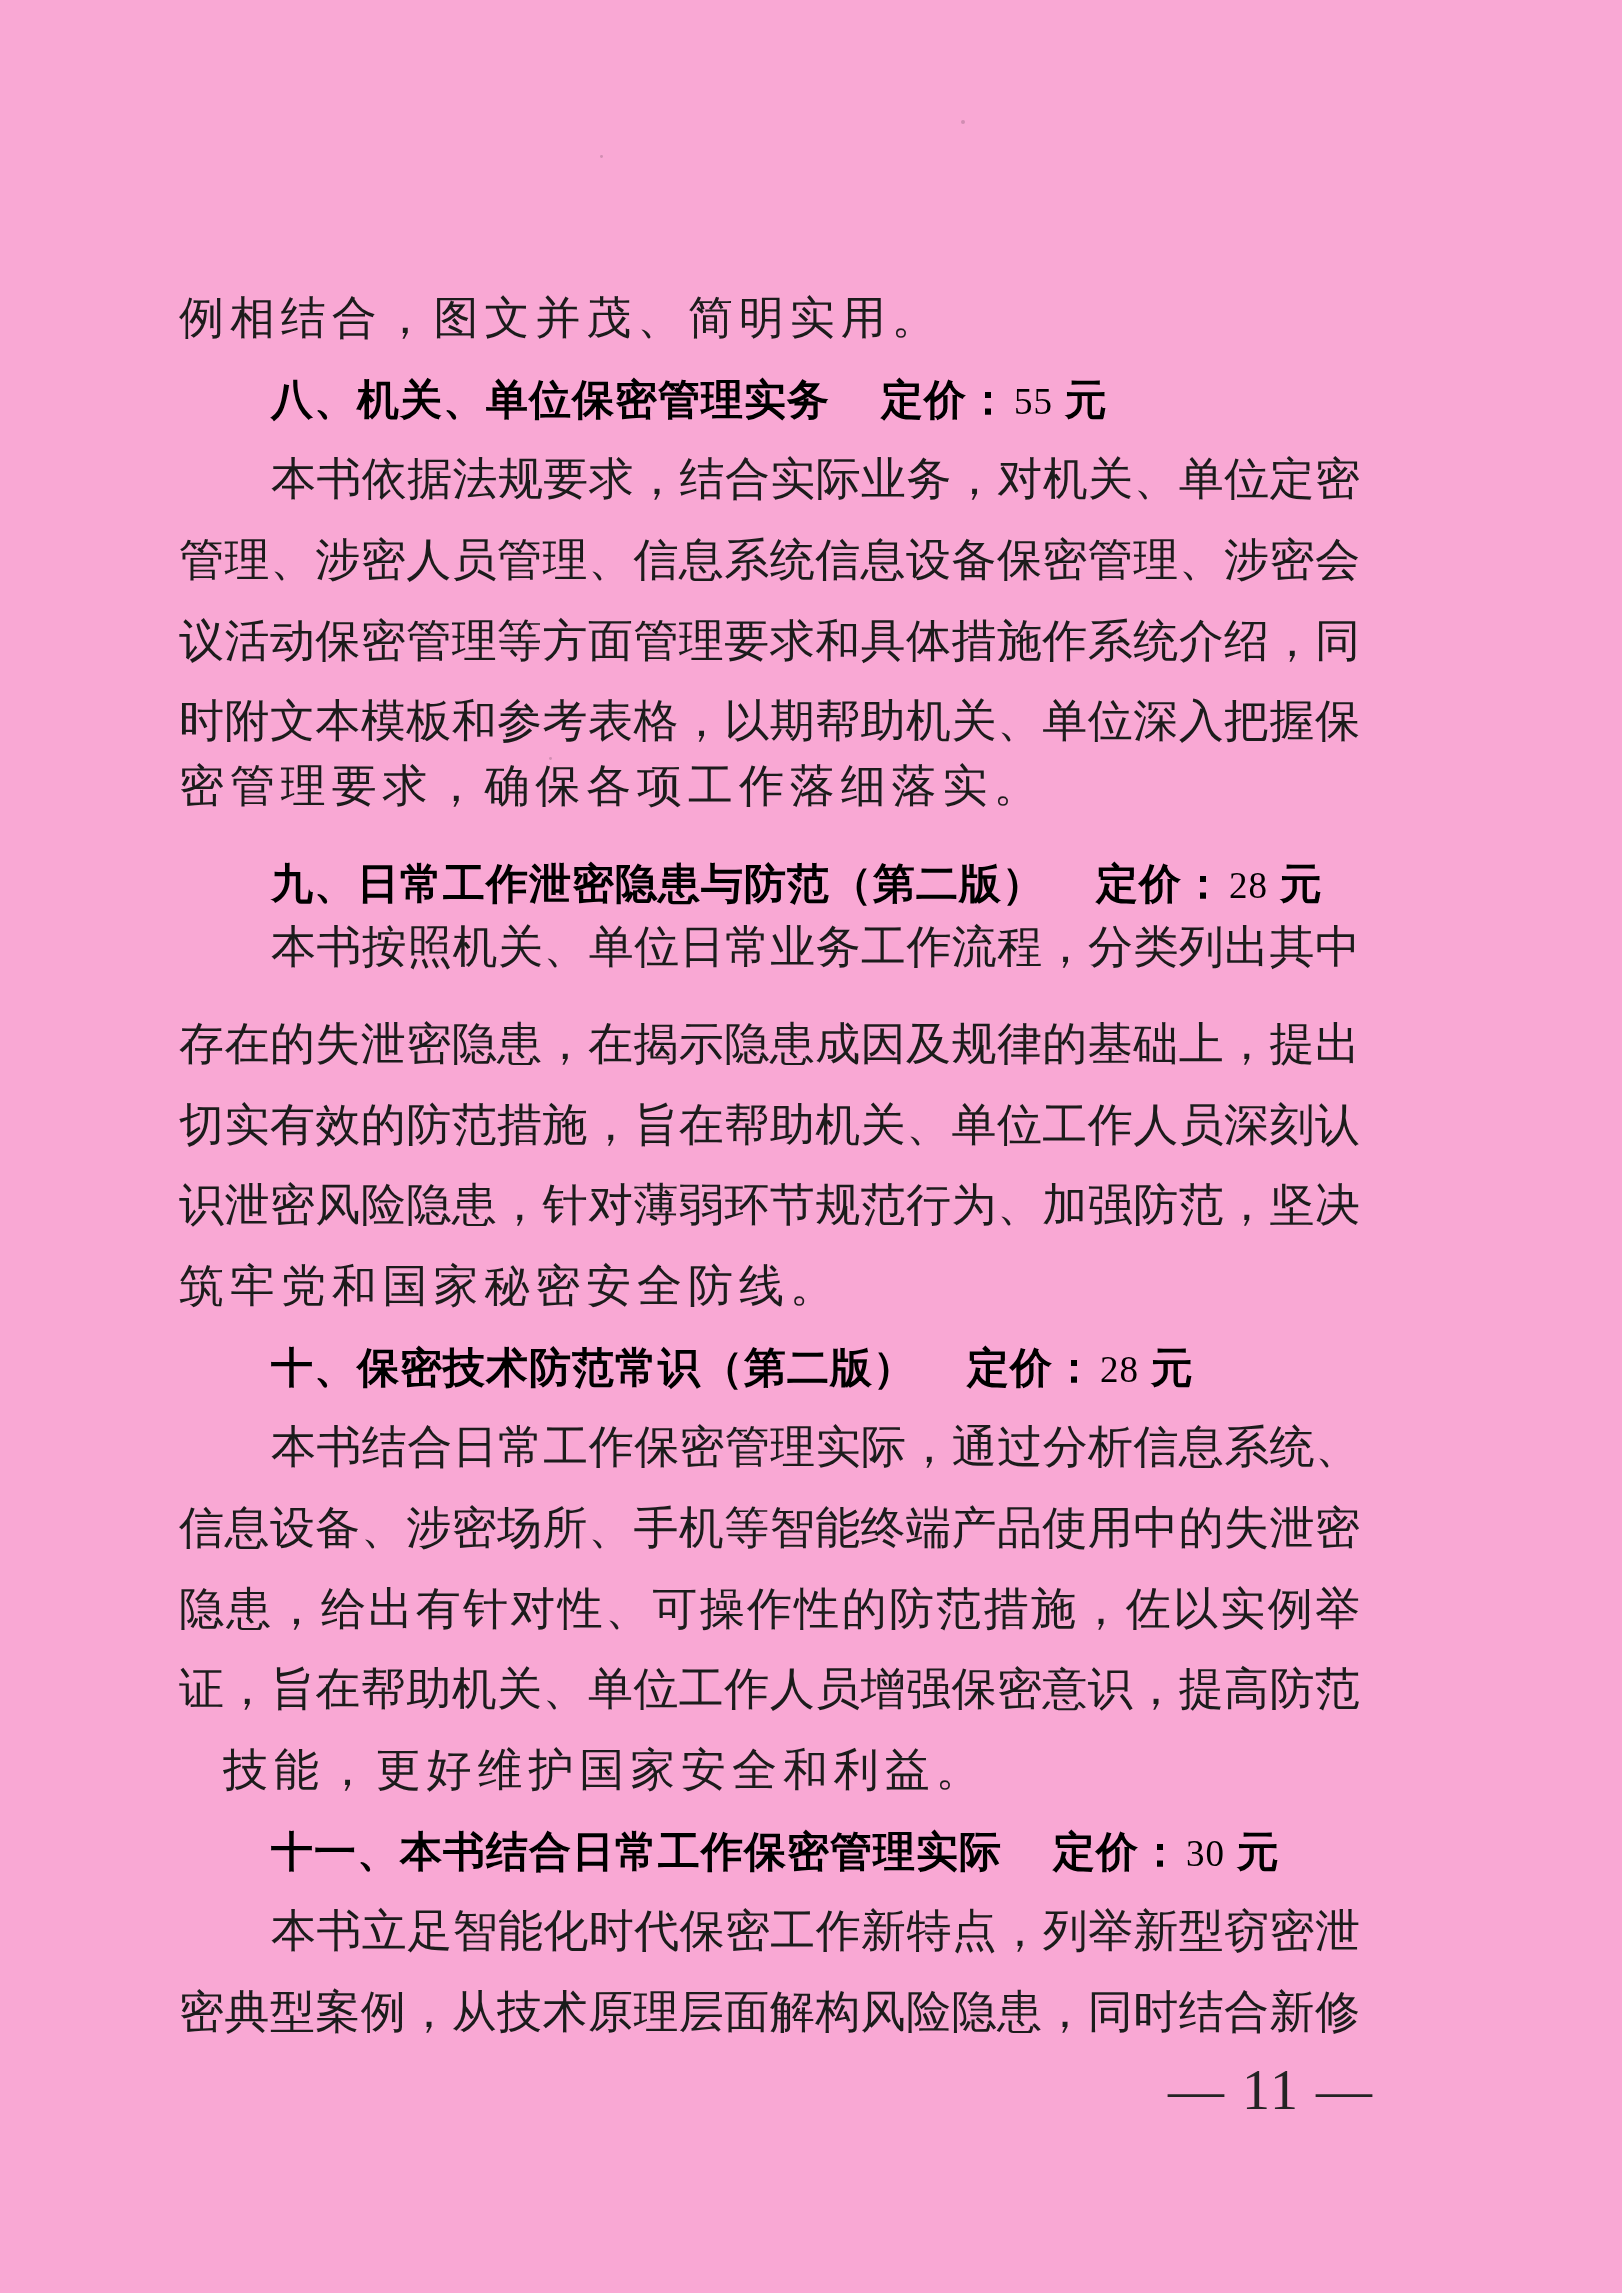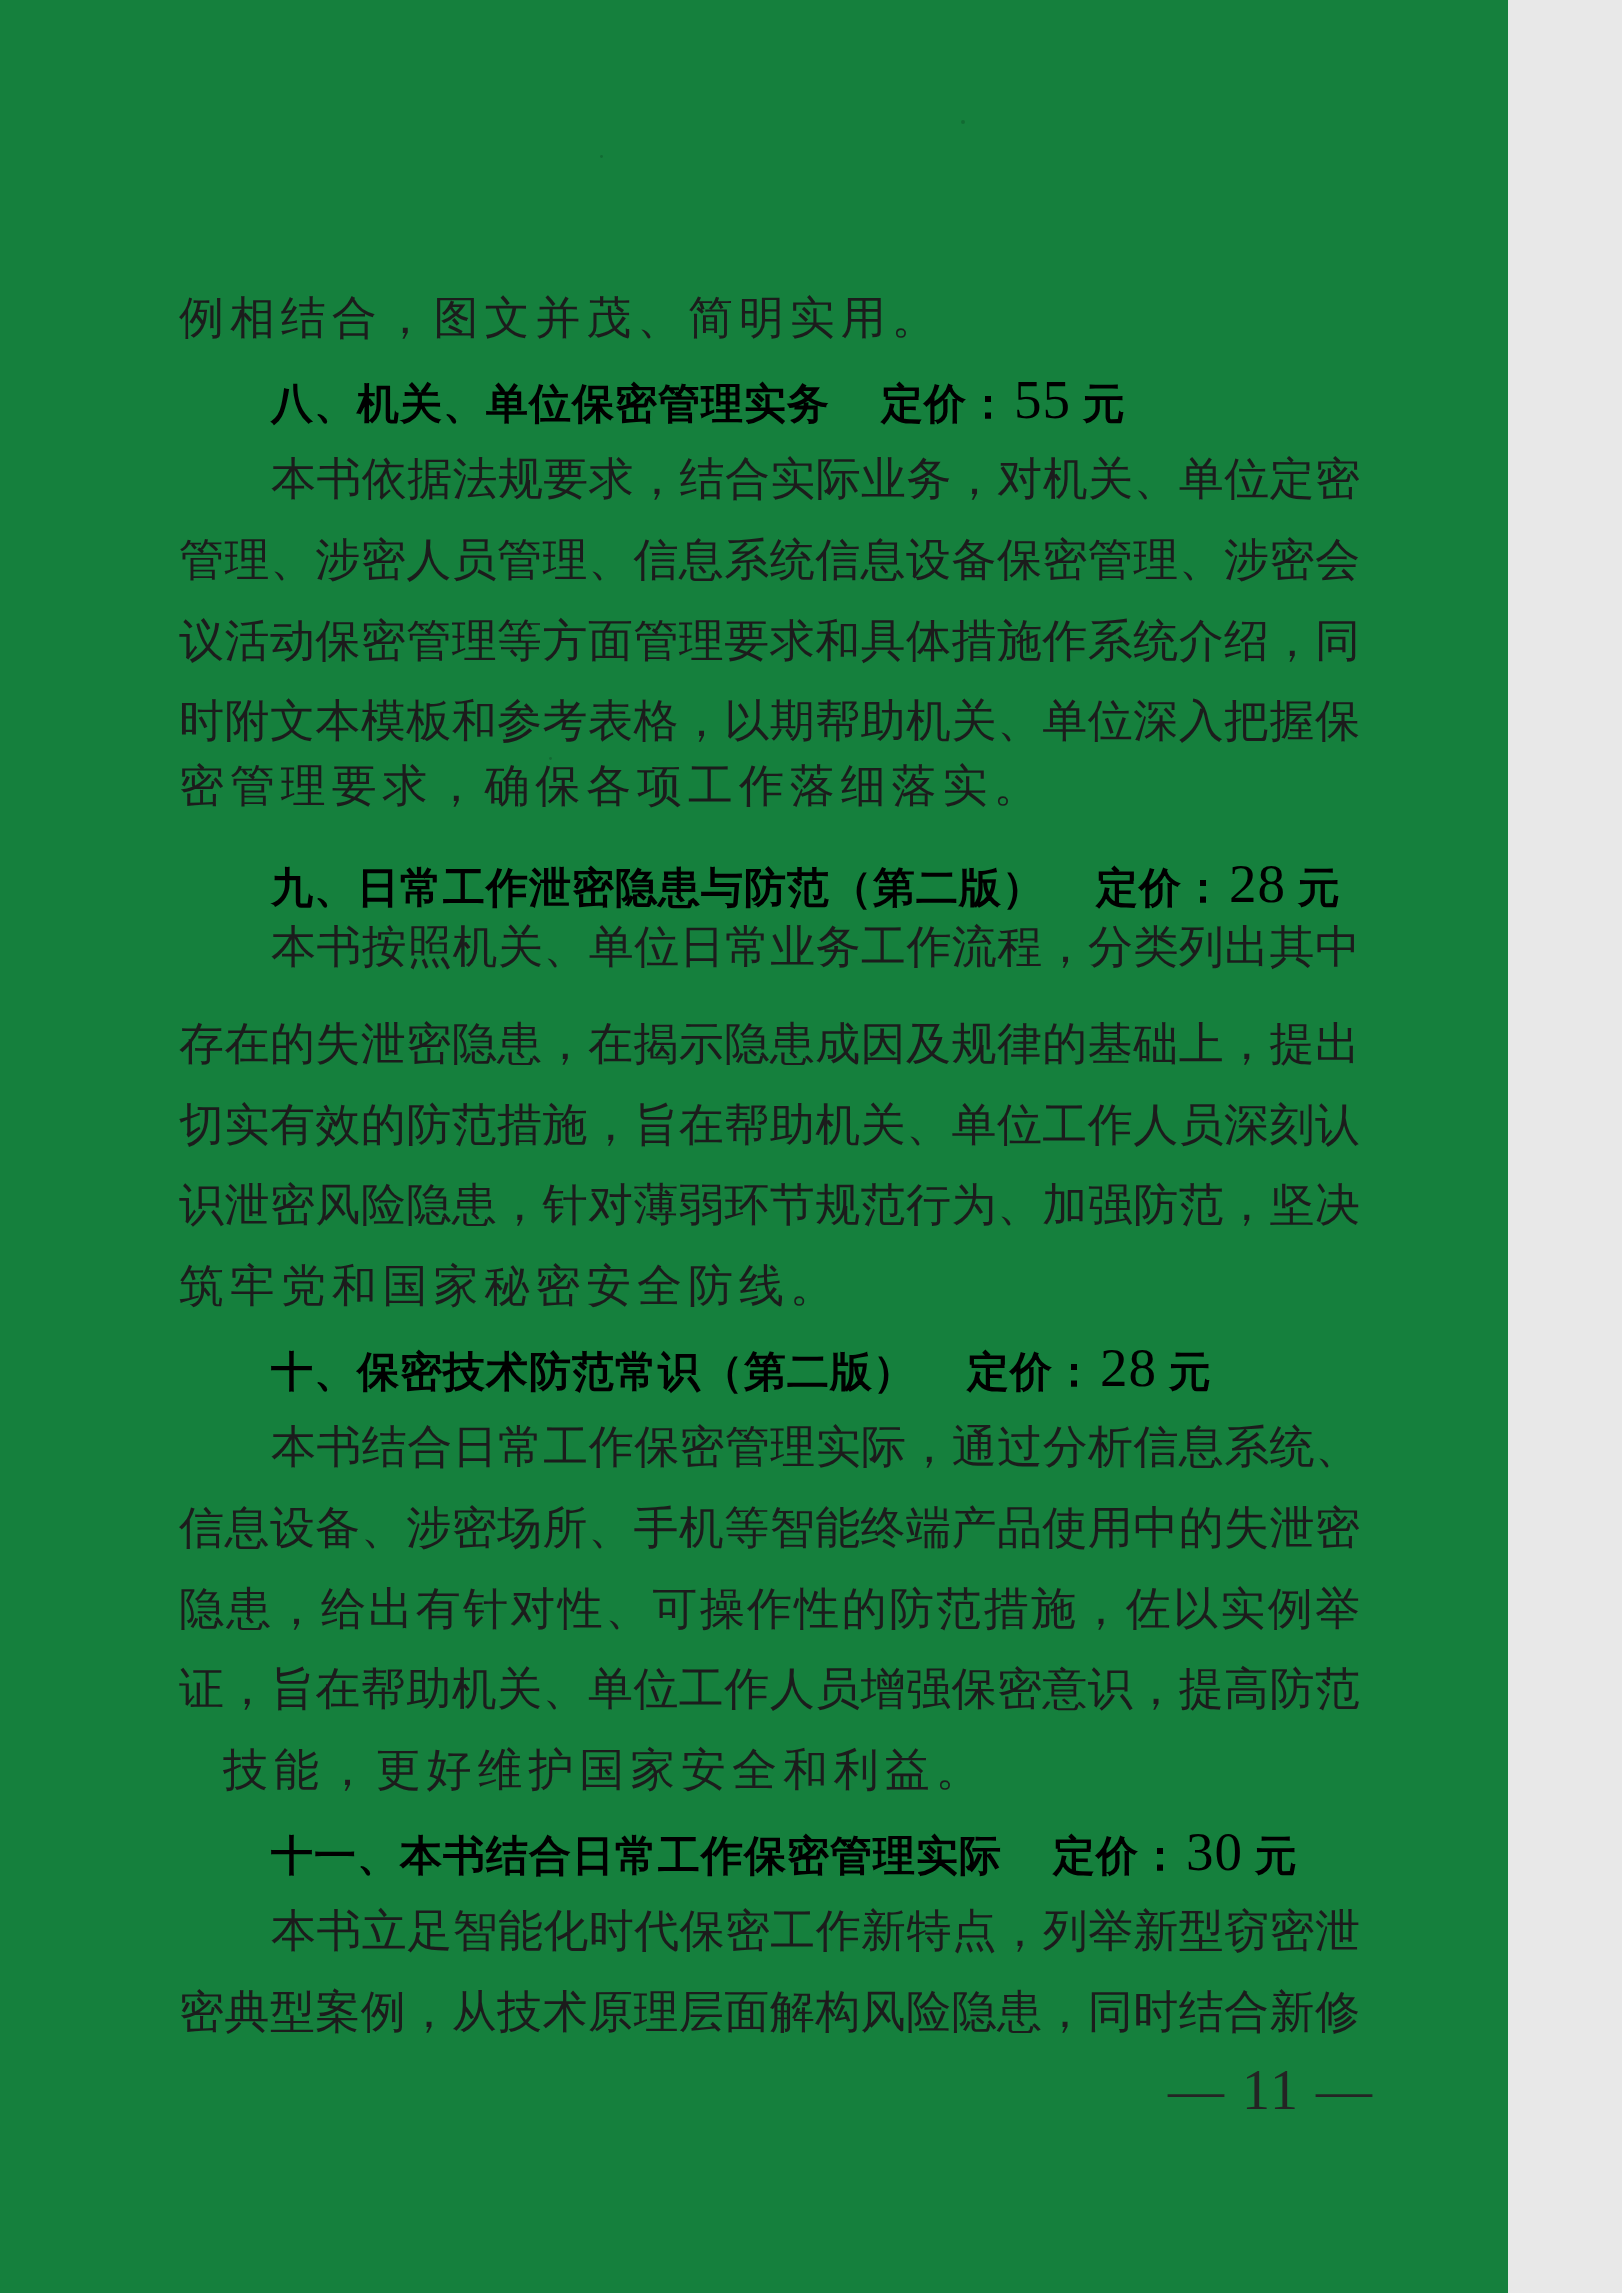--- a/index.html
+++ b/index.html
@@ -1,19 +1,19 @@
 <!DOCTYPE html>
 <html><head>
 <meta charset="utf-8">
 <style>
   html,body{margin:0;padding:0;background:#e8e8e8;}
   .page{
     position:relative;
-    width:1508px;height:2294px;
-    background:#15803d;
+    width:1622px;height:2294px;
+    background:#f9a8d4;
     color:#181818;
     font-family:"Liberation Serif","DejaVu Serif",serif;
     overflow:hidden;
   }
   #text-block{
     position:absolute;
     left:179px;top:291px;
     width:1181px;
   }
   .line{
@@ -44,21 +44,21 @@
     font-size:42px;
     letter-spacing:1px;
     color:#000;
     padding-left:92px;
     white-space:nowrap;
   }
   .heading .price{margin-left:51px;}
   .heading .price-value{
     font-family:"Liberation Serif","DejaVu Serif",serif;
     font-weight:400;
-    font-size:55px;
+    font-size:37px;
     letter-spacing:1px;
     margin:0 11.8px 0 3.9px;
     text-align:right;
   }
   .footer{
     position:absolute;
     left:1168px;top:2058px;
     font-size:56px;
     letter-spacing:2px;
     color:#242424;

